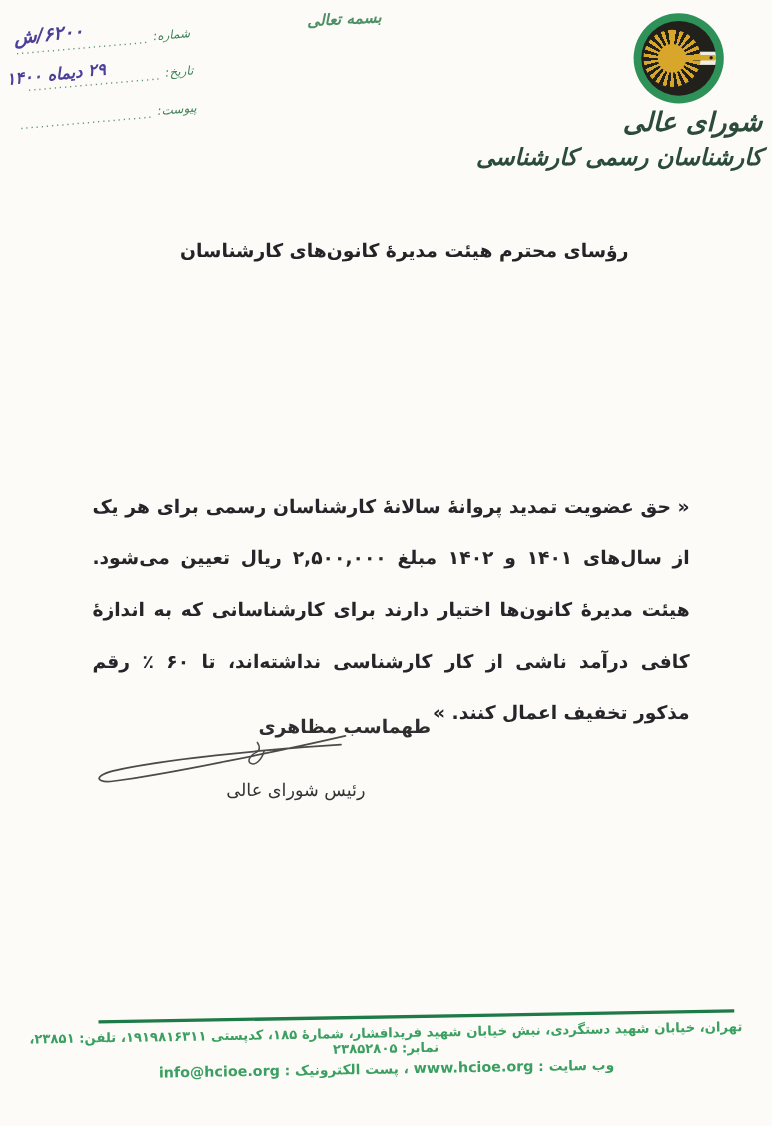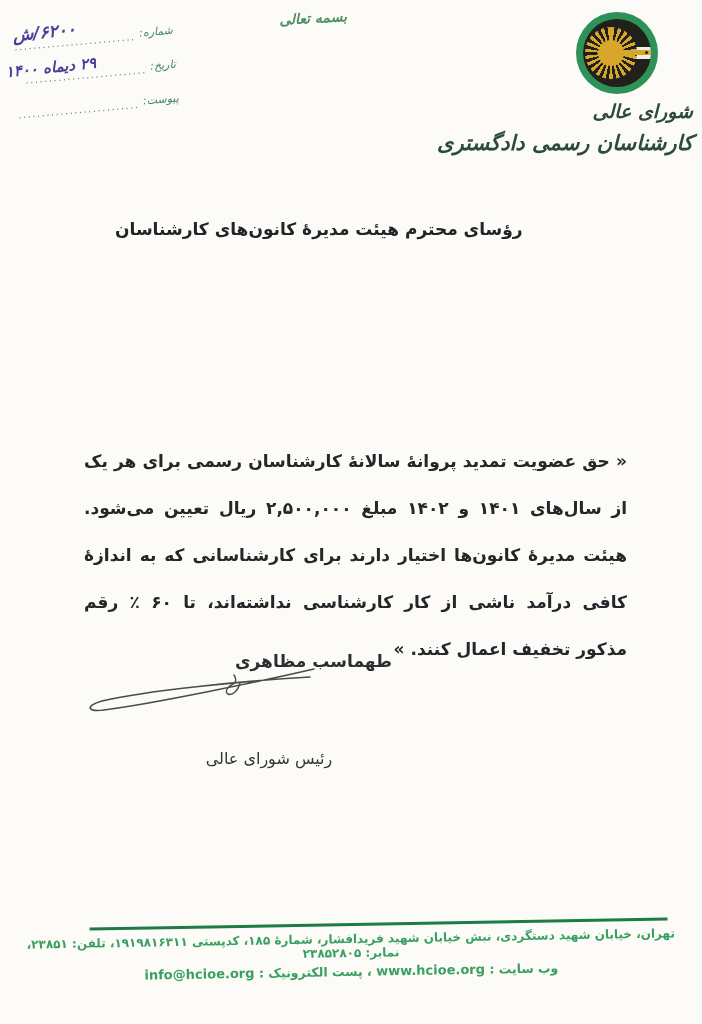--- a/index.html
+++ b/index.html
@@ -38,37 +38,37 @@
                border-radius:50%; background:#d8a62a; }
   .logo-notch { position:absolute; right:0; top:28px; width:15px; height:12px; background:#efeee4; }
   .logo-pen { position:absolute; right:0; top:31px; width:31px; height:5px;
               background:#d8a62a; border-radius:2px; }
   .logo-pen::after { content:""; position:absolute; right:3px; top:1px; width:3px; height:3px;
                      background:#21201a; border-radius:50%; }
 
   
   .org { position:absolute; right:9px; top:98px; text-align:right; direction:rtl;
          color:#2b4c3a; font-style:italic; }
-  .org1 { font-size:19px; font-weight:bold; line-height:27px; padding-left:28px; }
+  .org1 { font-size:24px; font-weight:bold; line-height:27px; padding-left:28px; }
   .org2 { font-size:21px; font-weight:bold; line-height:36px; }
 
   
-  .recipient { position:absolute; top:219px; left:115px; width:505px; text-align:left;
+  .recipient { position:absolute; top:219px; left:115px; width:505px; text-align:center;
                direction:rtl; font-size:17px; font-weight:bold; color:#242428; }
   .para1 { position:absolute; top:288px; left:84px; width:543px; direction:rtl;
            text-align:justify; font-size:17px; line-height:48px; color:#38383a; }
   .quote { position:absolute; top:438px; left:84px; width:543px; direction:rtl;
            text-align:justify; font-size:17px; font-weight:bold; line-height:47px; color:#26262a; }
 
   
   .sig-name  { position:absolute; left:201px; top:651px; width:225px; text-align:center;
                direction:rtl; font-size:17px; font-weight:bold; color:#2e2e30; }
   .sig-swoosh { position:absolute; left:82px; top:664px; }
   .sig-title { position:absolute; left:163px; top:709px; width:212px; text-align:center;
-               direction:rtl; font-size:16px; color:#333336;margin-top:40px; }
+               direction:rtl; font-size:16px; color:#333336; }
 
   
   .footer { position:absolute; left:26px; top:923px; width:650px; transform:rotate(-1deg); }
   .footer-rule { margin-left:64px; width:578px; height:3px; background:#1e7a47; }
   .footer-line { text-align:center; direction:rtl; color:#3aa061; }
   .footer-line1 { margin-top:6px; font-size:12px; font-weight:bold; letter-spacing:-0.2px; }
   .footer-line2 { margin-top:4px; font-size:12.5px; font-weight:bold; }
   .latin { direction:ltr; unicode-bidi:embed; font-size:13px; font-weight:bold; }
 </style>
 </head>
@@ -99,21 +99,21 @@
     <div class="logo-inner">
       <div class="logo-notch"></div>
       <div class="logo-sun"></div>
       <div class="logo-core"></div>
       <div class="logo-pen"></div>
     </div>
   </div>
 
   <div class="org">
     <div class="org1">شورای عالی</div>
-    <div class="org2">کارشناسان رسمی دادگستری</div>
+    <div class="org2">کارشناسان رسمی کارشناسی</div>
   </div>
 
   <div class="recipient">رؤسای محترم هیئت مدیرهٔ کانون‌های کارشناسان</div>
 
 
   <div class="quote">« حق عضویت تمدید پروانهٔ سالانهٔ کارشناسان رسمی برای هر یک از سال‌های ۱۴۰۱ و ۱۴۰۲ مبلغ ۲,۵۰۰,۰۰۰ ریال تعیین می‌شود. هیئت مدیرهٔ کانون‌ها اختیار دارند برای کارشناسانی که به اندازهٔ کافی درآمد ناشی از کار کارشناسی نداشته‌اند، تا ۶۰ ٪ رقم مذکور تخفیف اعمال کنند. »</div>
 
   <div class="sig-name">طهماسب مظاهری</div>
   <svg class="sig-swoosh" width="240" height="52" viewBox="0 0 240 52">
     <path d="M232 5 C 180 17, 70 40, 22 46 C 6 48, 2 42, 20 37 C 62 27, 160 17, 228 13" fill="none" stroke="#4b4b4b" stroke-width="1.6" stroke-linecap="round"></path>

